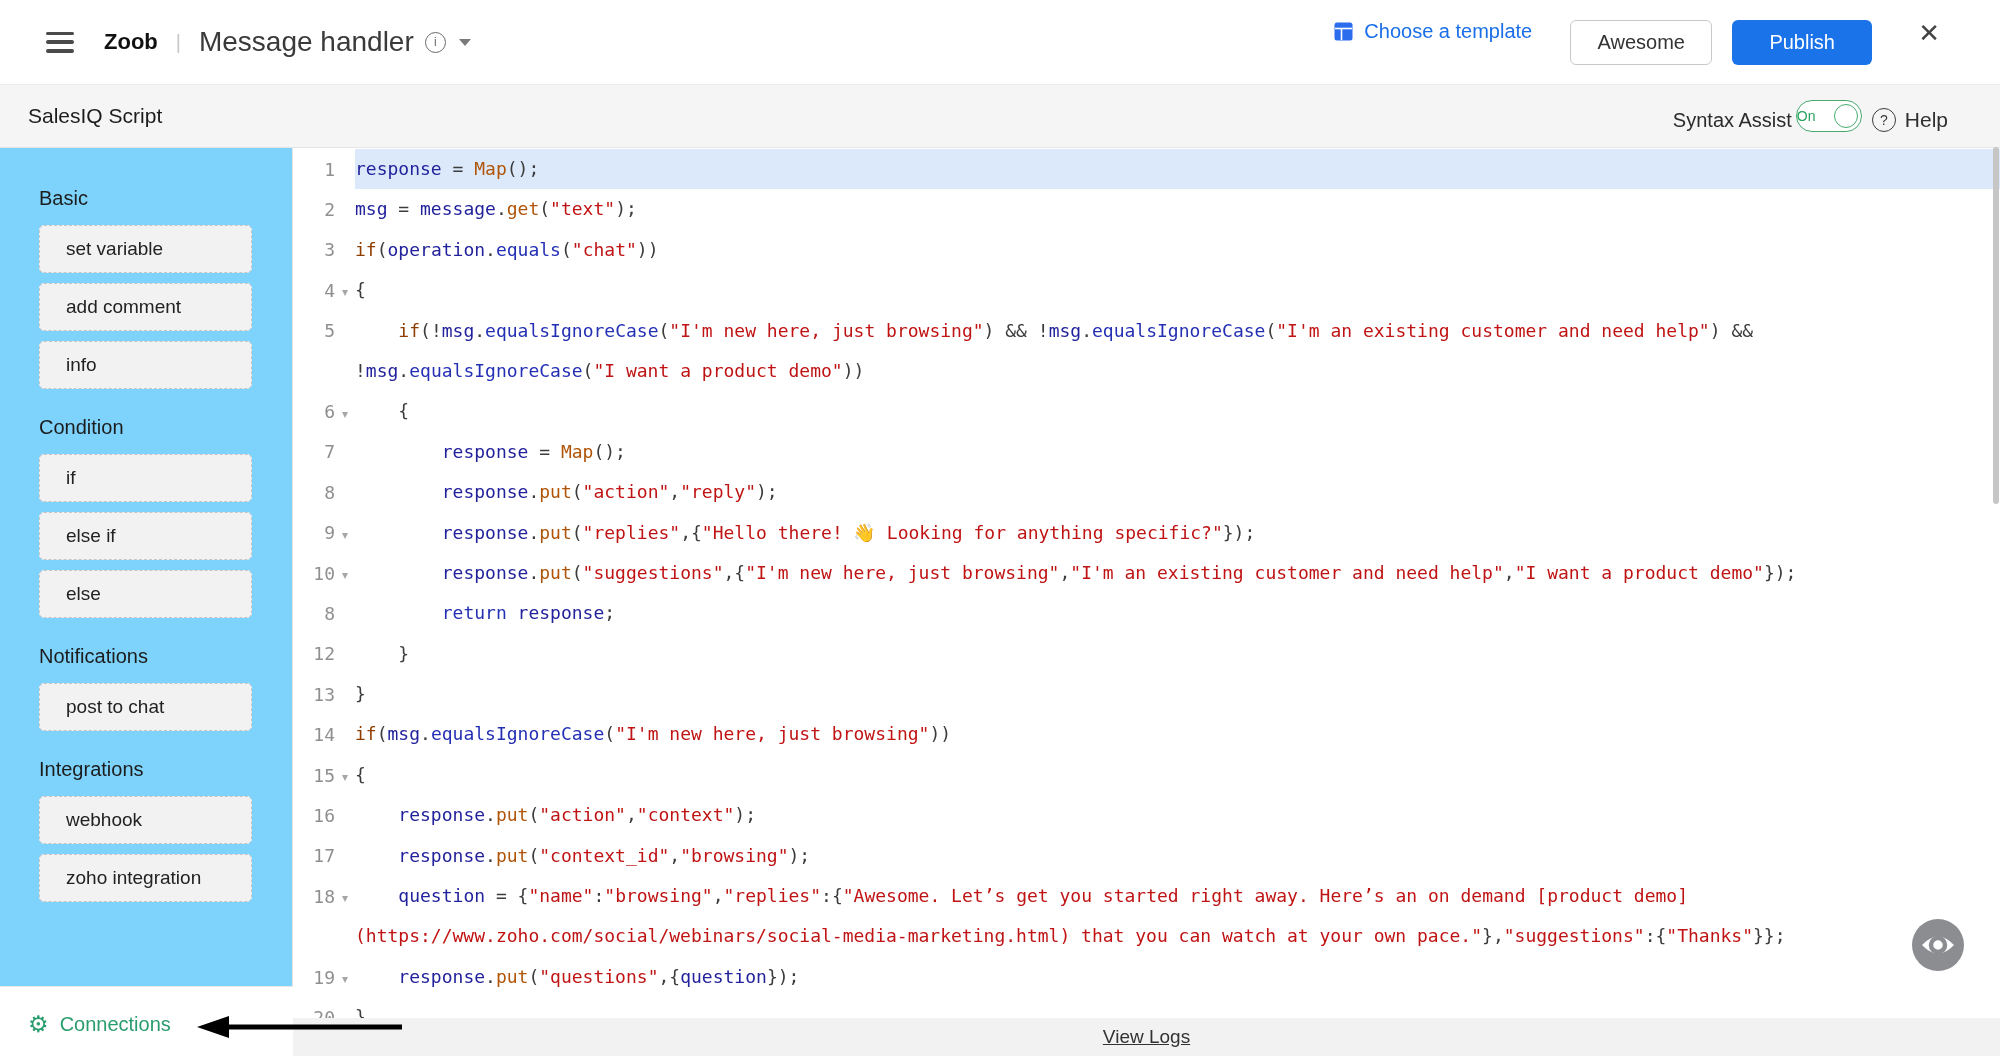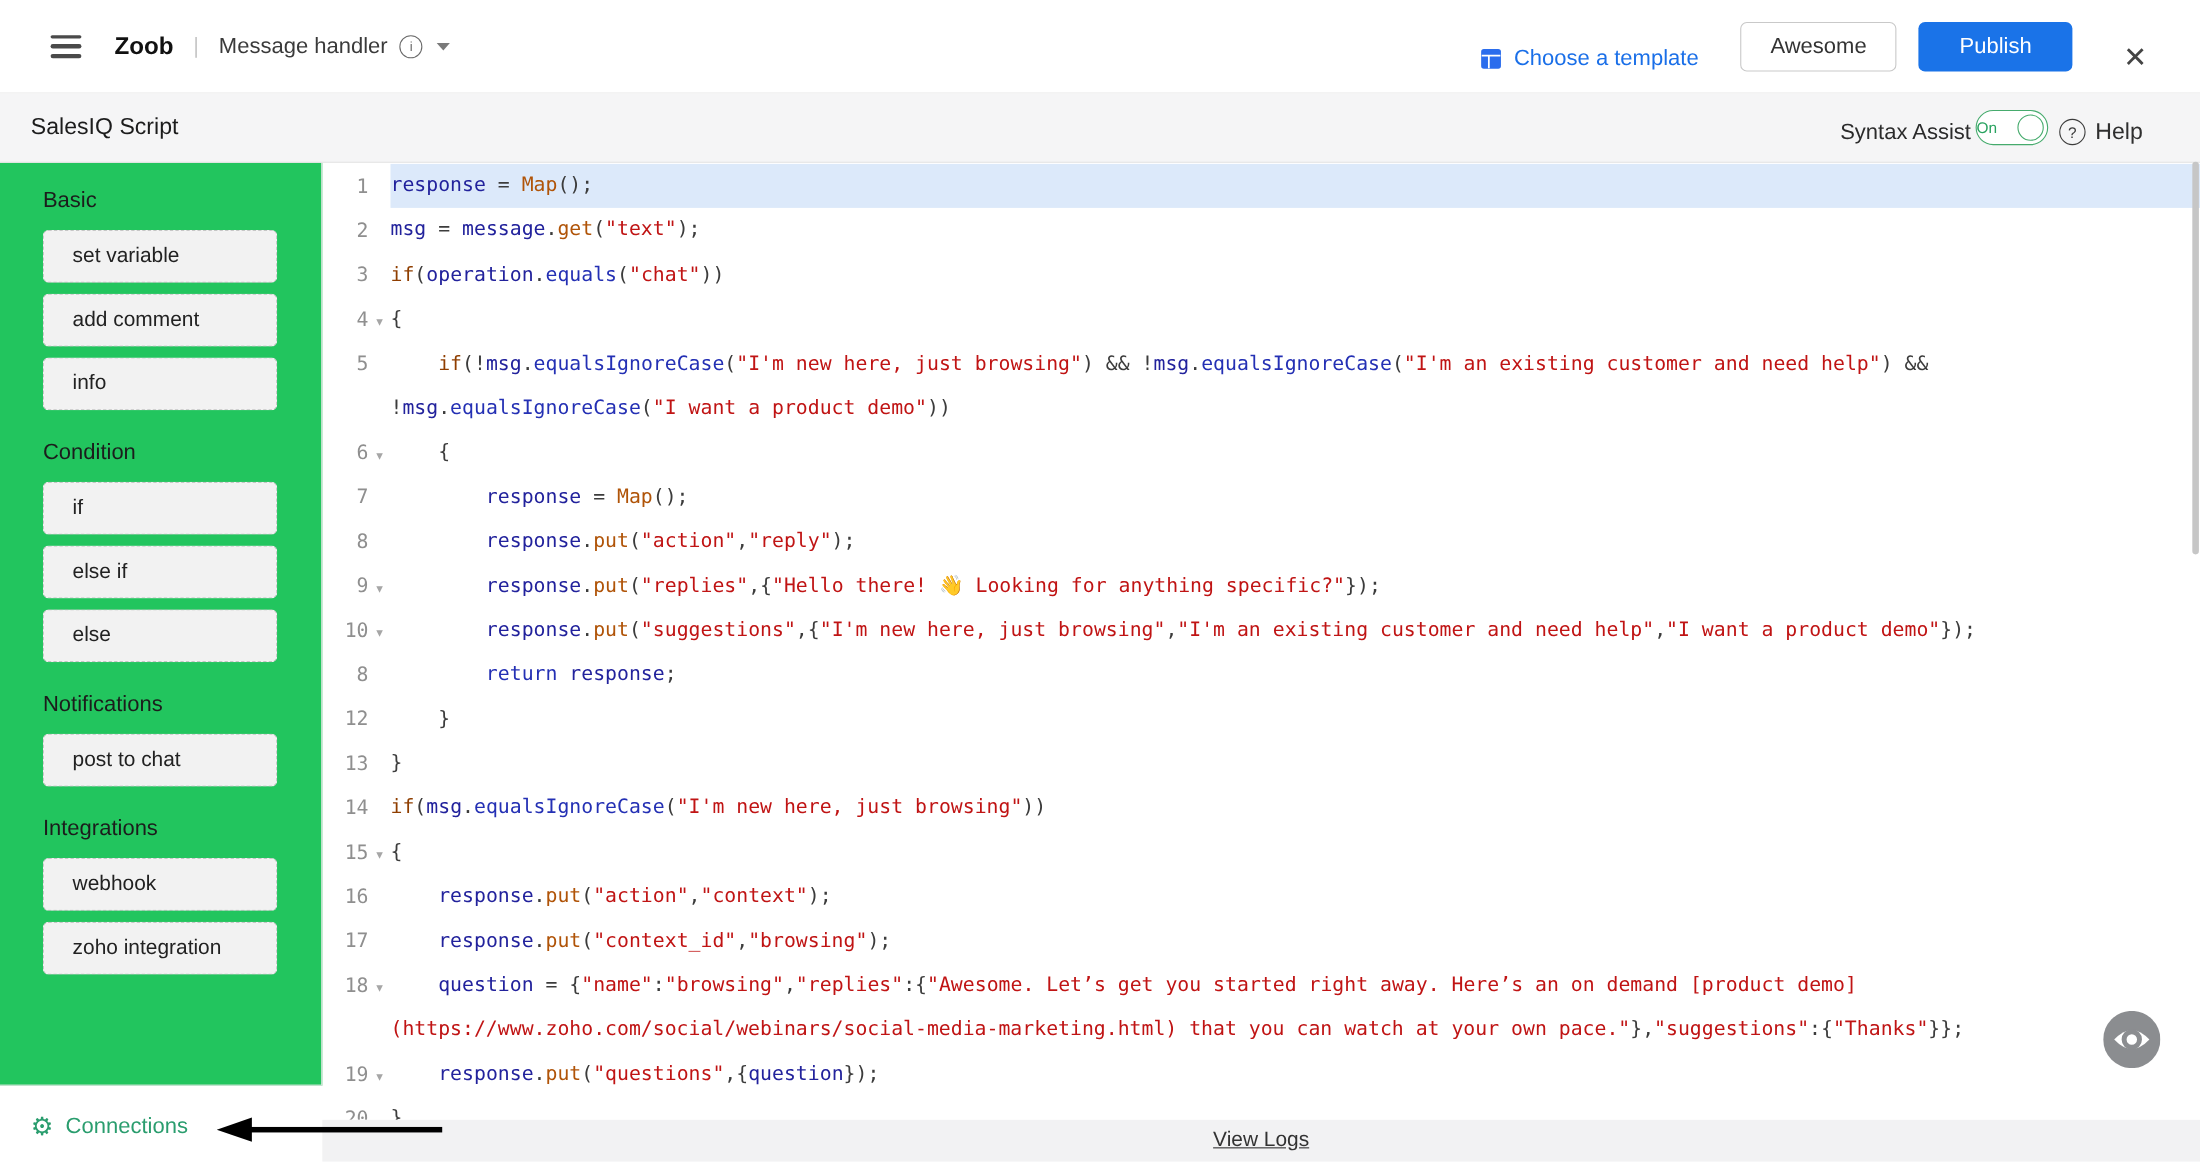--- a/index.html
+++ b/index.html
@@ -7,26 +7,26 @@
        font-family:"Liberation Sans",sans-serif;color:#222}
 
   
   .topbar{position:absolute;left:0;top:0;right:0;height:84px;background:#fff;
           border-bottom:1px solid #ebebeb;display:flex;align-items:center;z-index:10}
   .hamburger{width:28px;height:21px;margin-left:46px;display:flex;flex-direction:column;
              justify-content:space-between;cursor:pointer}
   .hamburger i{display:block;height:3.5px;background:#4a4a4a;border-radius:2px}
   .app-name{margin-left:30px;font-size:22px;font-weight:700;color:#111}
   .pipe{margin:0 18px;color:#c9c9c9;font-size:20px}
-  .handler{font-size:20px;color:#3a3a3a}
+  .handler{font-size:28px;color:#3a3a3a}
   .info-ic{margin-left:11px;width:19px;height:19px;border:1.5px solid #6a6a6a;border-radius:50%;
            display:inline-flex;align-items:center;justify-content:center;font-size:12px;color:#6a6a6a}
   .caret{margin-left:13px;width:0;height:0;border-left:6px solid transparent;
          border-right:6px solid transparent;border-top:7px solid #7a7a7a}
-  .top-right{margin-left:auto;display:flex;align-items:flex-end;margin-right:48px}
+  .top-right{margin-left:auto;display:flex;align-items:flex-start;margin-right:60px}
   .tmpl-link{display:flex;align-items:center;gap:11px;color:#1a6fe8;font-size:20px;cursor:pointer}
   .btn-deploy{margin-left:38px;width:142px;height:45px;background:#fff;border:1px solid #c9c9c9;
               border-radius:6px;font-size:20px;color:#333;display:flex;align-items:center;
               justify-content:center;cursor:pointer}
   .btn-publish{margin-left:20px;width:140px;height:45px;background:#1a73e8;border:none;
                border-radius:6px;font-size:20px;color:#fff;display:flex;align-items:center;
                justify-content:center;cursor:pointer}
   .close-x{margin-left:46px;font-size:26px;color:#444;cursor:pointer;line-height:1}
 
   
@@ -39,23 +39,23 @@
           display:flex;align-items:center;cursor:pointer}
   .toggle .on{font-size:14px;color:#28a25f;}
   .toggle .knob{width:22px;height:22px;border:1.5px solid #46ab6d;border-radius:50%;
                 background:#fff;margin-left:auto;margin-right:3px}
   .help{display:flex;align-items:center;gap:9px;cursor:pointer;margin-left:6px}
   .help .q{width:22px;height:22px;border:1.5px solid #3c3c3c;border-radius:50%;display:flex;
            align-items:center;justify-content:center;font-size:14px;color:#3c3c3c}
   .help .t{font-size:21px;color:#2f2f2f}
 
   
-  .sidebar{position:absolute;left:0;top:147px;width:293px;height:840px;background:#22c55e;
+  .sidebar{position:absolute;left:0;top:147px;width:293px;height:840px;background:#7dd3fc;
            border-right:1px solid #e5e5e5;border-bottom:1px solid #e9e9e9;box-sizing:border-box;
-           padding-top:24px;overflow:hidden;z-index:5}
+           padding-top:40px;overflow:hidden;z-index:5}
   .sec-header{margin:0 0 15px 39px;font-size:20px;font-weight:500;color:#1c1c1c}
   .sec{margin-bottom:27px}
   .side-item{width:213px;height:48px;margin:0 0 10px 39px;background:#f2f2f2;
              border:1px dashed #c6c6c6;border-radius:5px;display:flex;align-items:center;
              padding-left:26px;box-sizing:border-box;font-size:19px;color:#222;cursor:grab}
   .connections{position:absolute;left:28px;top:1007px;height:34px;display:flex;align-items:center;
                gap:11px;cursor:pointer;z-index:6}
   .connections .gear{font-size:23px;color:#2a9d6e;line-height:1}
   .connections .txt{font-size:20px;color:#2a9d6e}
 

